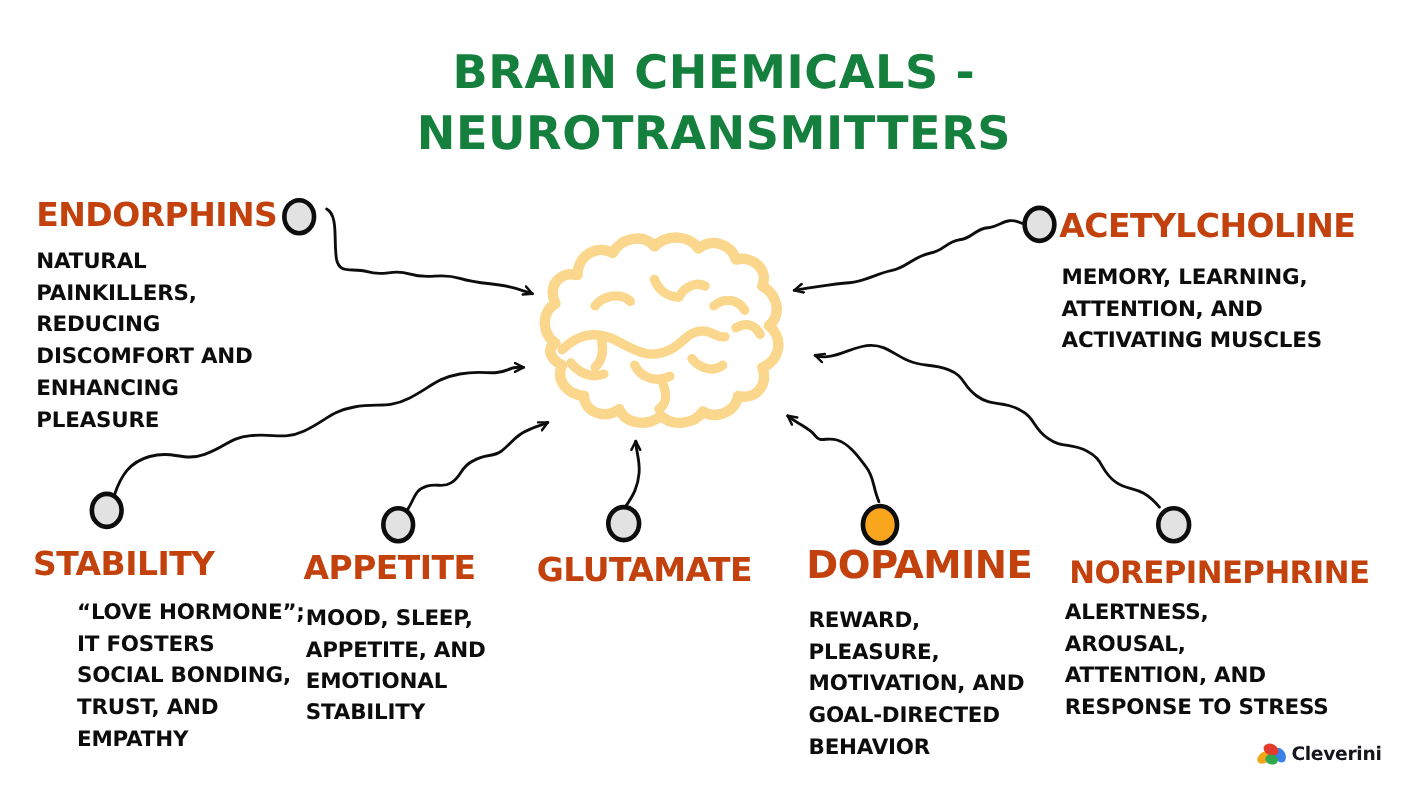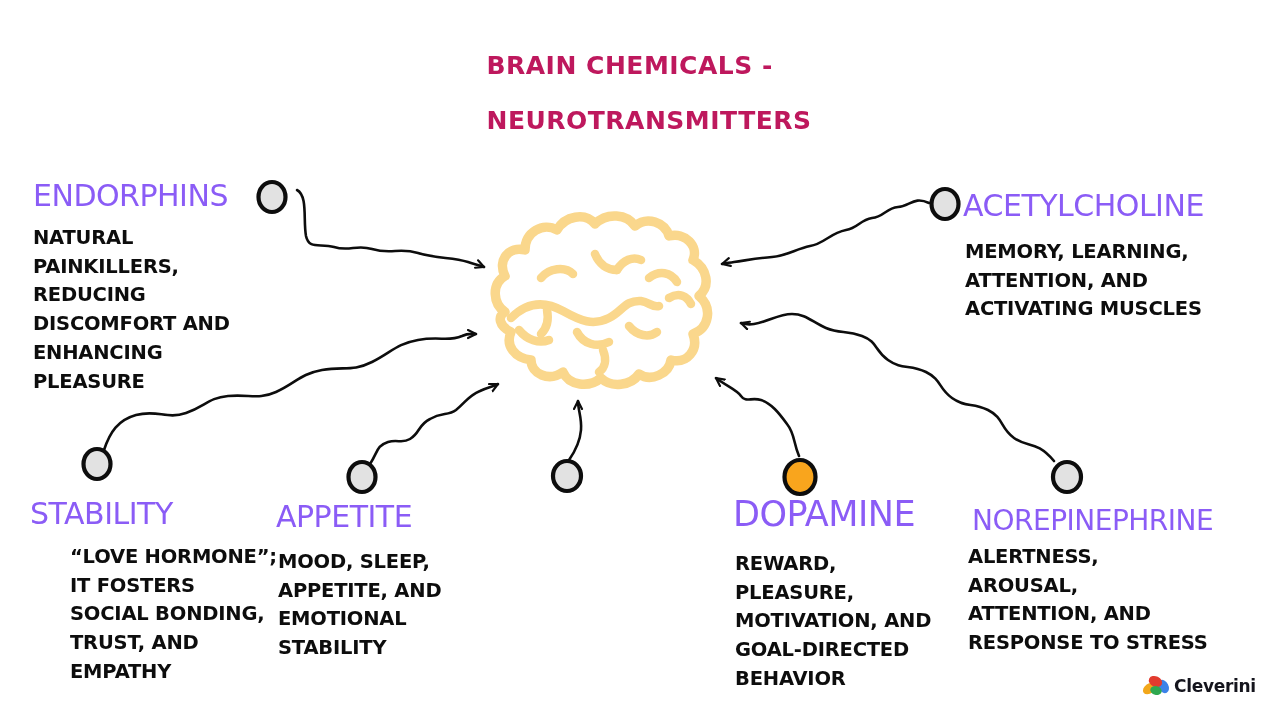--- a/index.html
+++ b/index.html
@@ -4,25 +4,25 @@
 <style>
   html,body{margin:0;padding:0;background:#fff;}
   .canvas{
     position:relative;width:1280px;height:720px;background:#ffffff;overflow:hidden;
     font-family:"DejaVu Sans","Liberation Sans",sans-serif;color:#101010;
   }
   .abs{position:absolute;}
   
   .title{
     top:38px;left:649px;transform:translateX(-50%);
-    font-size:25px;font-weight:bold;line-height:55px;text-align:left;
-    letter-spacing:.5px;white-space:pre-line;color:#be185d;
+    font-size:42px;font-weight:bold;line-height:55px;text-align:center;
+    letter-spacing:.5px;white-space:pre-line;color:#15803d;
   }
   
-  .heading{font-weight:normal;font-size:30px;letter-spacing:-.5px;white-space:nowrap;color:#8b5cf6;}
+  .heading{font-weight:bold;font-size:30px;letter-spacing:-.5px;white-space:nowrap;color:#c2410c;}
   .h-endorphins{top:178px;left:33px;}
   .h-acetylcholine{top:188px;left:963px;}
   .h-oxytocin{top:496px;left:30px;}
   .h-serotonin{top:499px;left:276px;}
   .h-glutamate{top:501px;left:488px;}
   .h-dopamine{top:494px;left:733px;font-size:35px;}
   .h-norepinephrine{top:504px;left:972px;font-size:28px;}
   
   .desc{font-weight:bold;font-size:19.5px;line-height:28.7px;letter-spacing:-.2px;
         white-space:pre-line;color:#0d0d0d;}
@@ -126,20 +126,21 @@
 SOCIAL BONDING,
 TRUST, AND
 EMPATHY</div>
 
   <div class="abs heading h-serotonin">APPETITE</div>
   <div class="abs desc d-serotonin">MOOD, SLEEP,
 APPETITE, AND
 EMOTIONAL
 STABILITY</div>
 
+  <div class="abs heading h-glutamate">GLUTAMATE</div>
 
   <div class="abs heading h-dopamine">DOPAMINE</div>
   <div class="abs heading h-norepinephrine">NOREPINEPHRINE</div>
 
   <div class="abs desc d-dopamine">REWARD,
 PLEASURE,
 MOTIVATION, AND
 GOAL-DIRECTED
 BEHAVIOR</div>
   <div class="abs desc d-norepinephrine">ALERTNESS,

